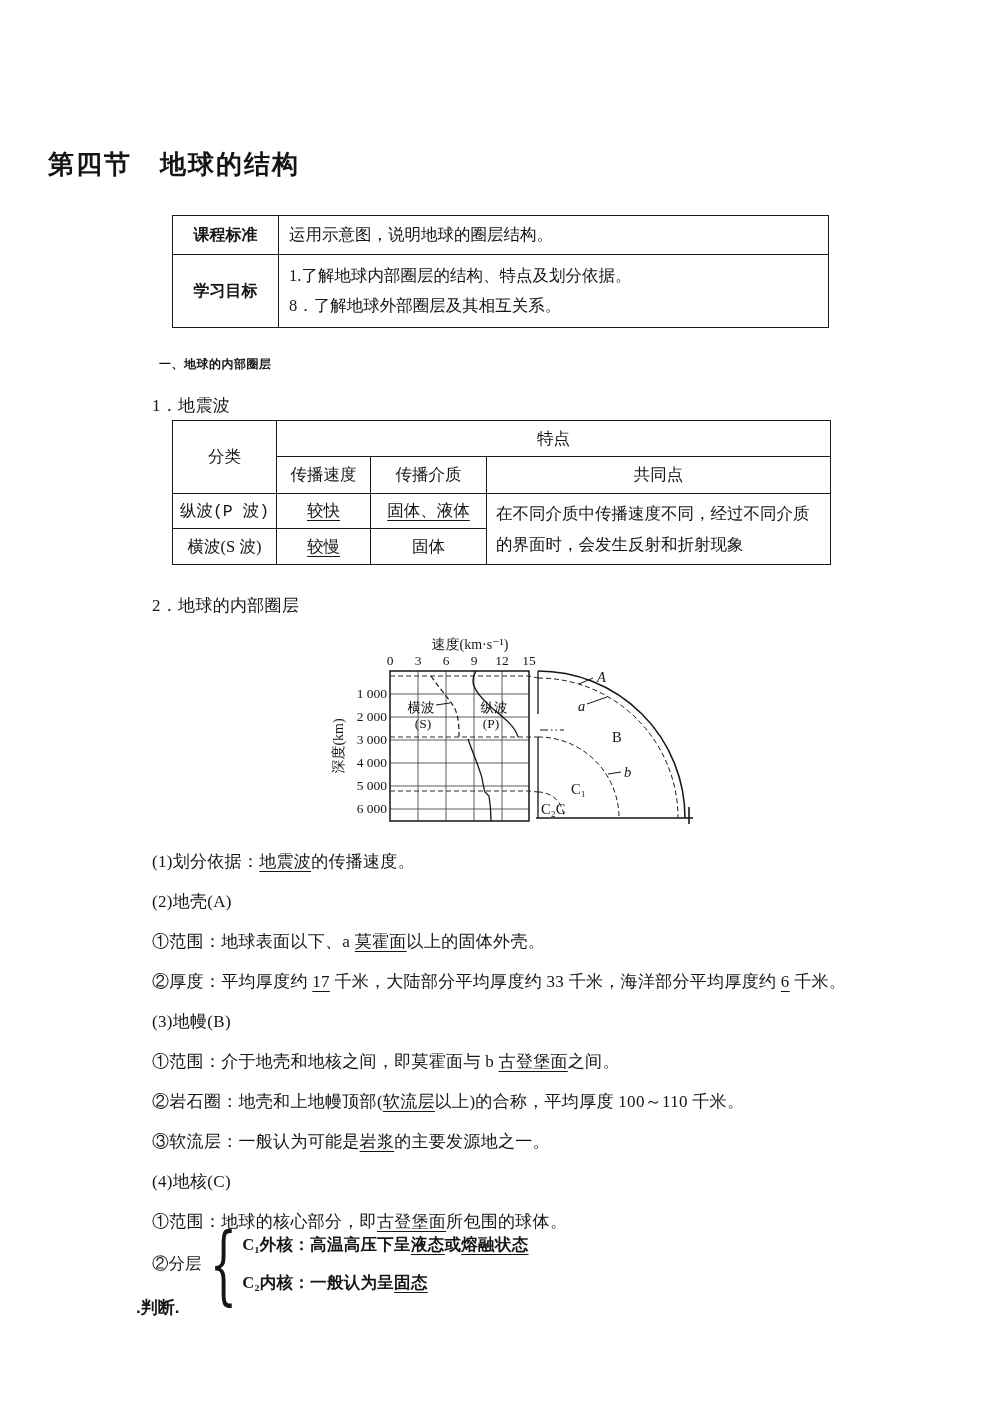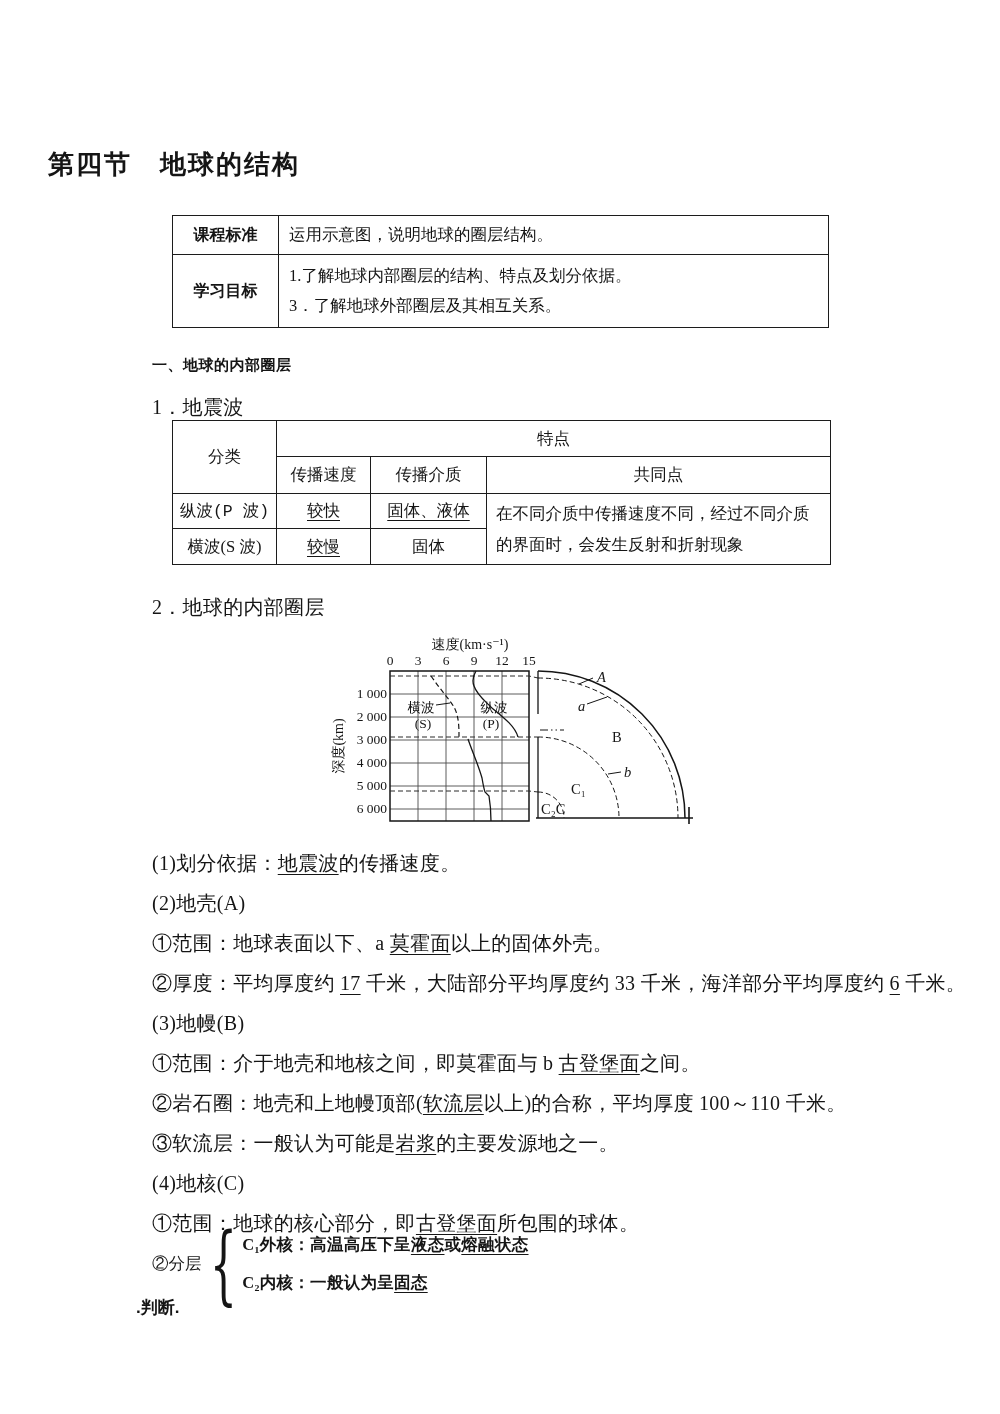--- a/index.html
+++ b/index.html
@@ -4,39 +4,39 @@
 <style>
   html,body{margin:0;padding:0;}
   body{
     width:1000px;height:1414px;background:#ffffff;position:relative;
     font-family:"Liberation Serif","DejaVu Serif",serif;color:#151515;
     -webkit-font-smoothing:antialiased;
   }
   .abs{position:absolute;}
   .hei{font-family:"Liberation Sans","DejaVu Sans",sans-serif;font-weight:bold;}
   .u{text-decoration:underline;text-underline-offset:4px;text-decoration-thickness:1px;}
-  .line{font-size:20px;white-space:nowrap;letter-spacing:0.3px;text-align:center;}
+  .line{font-size:17px;white-space:nowrap;letter-spacing:0.3px;text-align:center;}
 
   
   #title{top:147px;left:0;width:1000px;text-align:left;font-size:26px;letter-spacing:2px;margin-left:48px;}
 
   
   table{border-collapse:collapse;table-layout:fixed;}
   td,th{border:1.6px solid #1c1c1c;font-weight:normal;}
   #info-table{left:172px;top:215px;width:657px;}
   #info-table td.lbl{width:103px;text-align:center;font-size:16px;}
   #info-table td.cnt{padding:2px 10px;font-size:16.5px;}
   #info-table .goal-line{line-height:30px;}
 
   #wave-table{left:172px;top:420px;width:658px;text-align:center;font-size:16.5px;}
   #wave-table td{padding:0 4px;}
   #wave-table td.common{text-align:left;padding:2px 9px;line-height:31px;white-space:normal;}
 
   
-  .h-sec{font-size:15px;letter-spacing:0.5px;}
+  .h-sec{font-size:12px;letter-spacing:0.5px;margin-left:7px;}
 
   
   .note{left:152px;}
 
   
   #core-block{left:152px;top:1224px;display:flex;align-items:center;}
   #core-label{font-size:16.5px;}
   #core-brace{font-size:86px;font-weight:200;line-height:80px;display:inline-block;
     transform:scaleX(0.5);margin:0 -8px 0 -6px;font-family:"DejaVu Serif",serif;}
   .core-line{font-size:16.5px;height:38px;line-height:38px;white-space:nowrap;letter-spacing:0.3px;font-weight:bold;}
@@ -60,21 +60,21 @@
 <table id="info-table" class="abs">
   <tbody>
       <tr>
     <td class="lbl hei" style="height:36px;">课程标准</td>
     <td class="cnt">运用示意图，说明地球的圈层结构。</td>
   </tr>
   <tr>
     <td class="lbl hei" style="height:70px;">学习目标</td>
     <td class="cnt">
       <div class="goal-line">1.了解地球内部圈层的结构、特点及划分依据。</div>
-      <div class="goal-line">3．了解地球外部圈层及其相互关系。</div>
+      <div class="goal-line">8．了解地球外部圈层及其相互关系。</div>
     </td>
   </tr>
 </tbody>
   </table>
 
 <div class="abs hei h-sec" style="left:152px;top:356px;">一、地球的内部圈层</div>
 <div class="abs line" style="left:152px;top:394px;">1．地震波</div>
 
 <table id="wave-table" class="abs">
   <colgroup>

